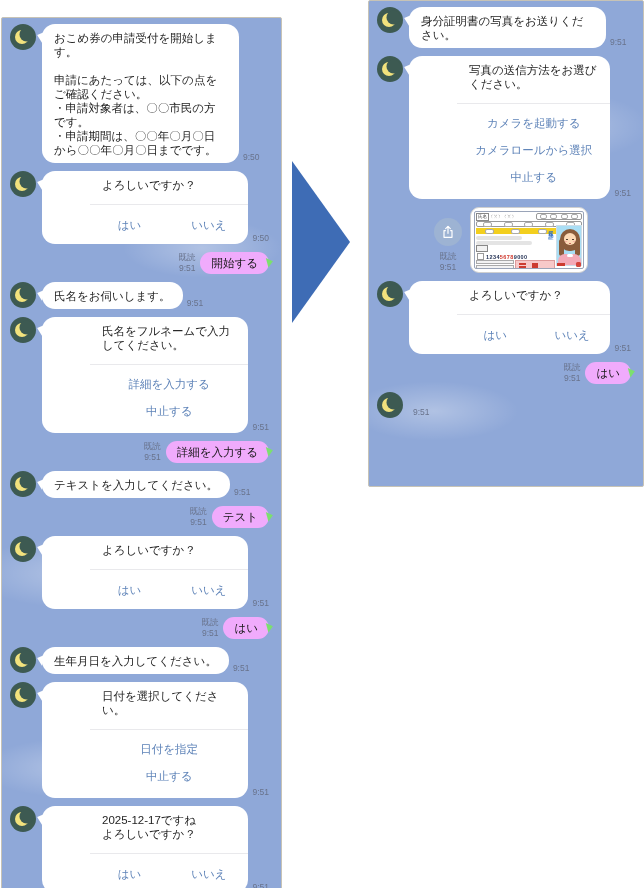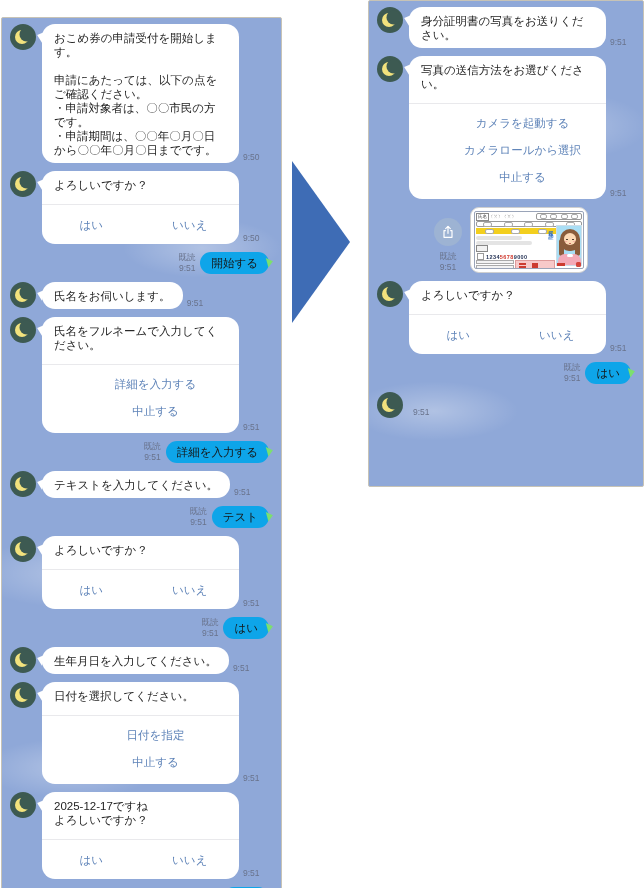--- a/index.html
+++ b/index.html
@@ -15,34 +15,34 @@
               border-top:81px solid transparent;border-bottom:81px solid transparent;
               border-left:58px solid #3e6cb5;}
   .msgs{position:relative;padding-top:6px;}
   .row{display:flex;margin-bottom:8px;padding:0 12px 0 8px;}
   .row.bot{align-items:flex-start;}
   .row.user{justify-content:flex-end;align-items:flex-end;}
   .row.image{justify-content:flex-end;align-items:flex-end;padding-right:55px;}
   .avatar{flex:0 0 auto;width:26px;height:26px;border-radius:50%;background:#3d5a52;
           margin-right:6px;display:flex;align-items:center;justify-content:center;}
   .bubble{position:relative;background:#ffffff;border-radius:13px;max-width:199px;}
-  .bubble.wide{width:197px;}
+  .bubble.wide{width:197px;padding-left:48px;}
   .bubble::before{content:'';position:absolute;left:-5px;top:6px;width:0;height:0;
           border:6px solid transparent;border-right:7px solid #ffffff;border-left:0;
           transform:rotate(18deg);}
   .btext{font-size:11.5px;line-height:14px;padding:7px 12px 6px;max-width:173px;
          white-space:pre-line;color:#1e1e1e;}
   .divider{border-top:1px solid #e9e9ec;margin-top:6px;}
   .btnrow{display:flex;padding:13px 0 11px;}
   .btnrow .lbtn{flex:1;}
   .btncol{padding:6px 0 8px;}
-  .btncol .lbtn{display:block;width:100%;padding:6px 0;margin-left:15px;}
+  .btncol .lbtn{display:block;width:100%;padding:6px 0;}
   .lbtn{background:none;border:none;color:#5e83b8;font-size:11.5px;
         font-family:inherit;text-align:center;cursor:pointer;padding:0;}
-  .gbubble{position:relative;background:#0ea5e9;border-radius:12px;
+  .gbubble{position:relative;background:#f0abfc;border-radius:12px;
            padding:4px 11px;font-size:11.5px;line-height:14px;color:#161616;}
   .gbubble::after{content:'';position:absolute;right:-4px;top:5px;width:0;height:0;
            border:5px solid transparent;border-left:6px solid #7ce06e;border-right:0;
            transform:rotate(-15deg);}
   .meta{font-size:8.5px;color:#69738c;text-align:right;line-height:1.3;
         margin-right:5px;white-space:nowrap;}
   .time{font-size:8.5px;color:#69738c;margin-left:4px;align-self:flex-end;
         margin-bottom:1px;white-space:nowrap;}
   
   .img-left{display:flex;flex-direction:column;align-items:center;margin-right:8px;}

